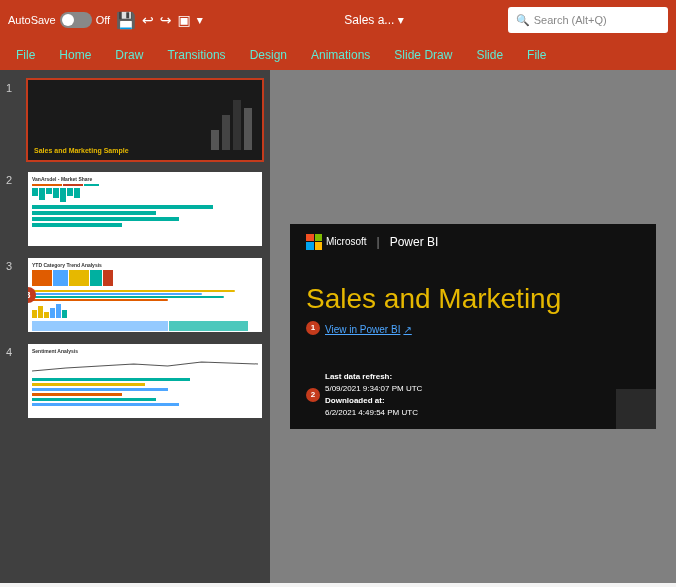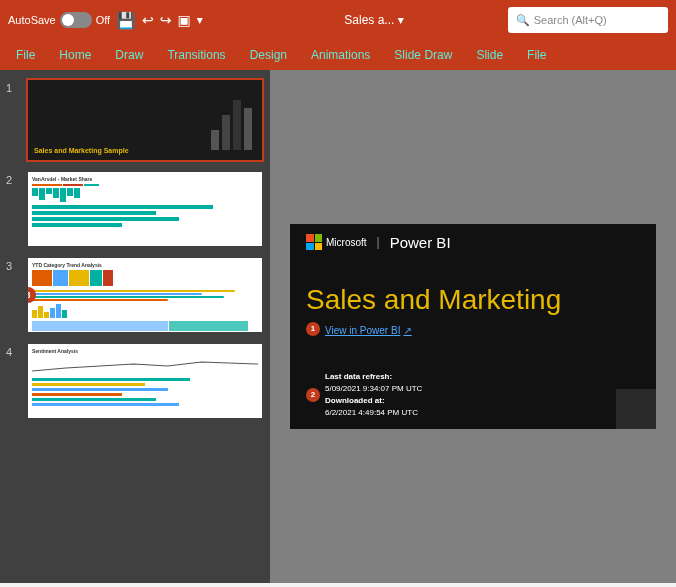--- a/index.html
+++ b/index.html
@@ -158,21 +158,21 @@
     }
     .ms-logo {
       display: flex; align-items: center; gap: 4px;
       color: white; font-size: 10px;
     }
     .ms-squares {
       display: grid; grid-template-columns: 1fr 1fr; gap: 1px; width: 16px; height: 16px;
     }
     .ms-sq { background: white; }
     .ms-sep { color: #888; font-size: 12px; margin: 0 4px; }
-    .powerbi-text { color: white; font-size: 15px; }
+    .powerbi-text { color: white; font-size: 12px; }
 
     .slide-title-area {
       padding: 8px 16px 4px;
       flex: 1;
     }
     .slide-main-title {
       color: #e6b800;
       font-size: 28px;
       font-weight: 300;
       line-height: 1.1;

